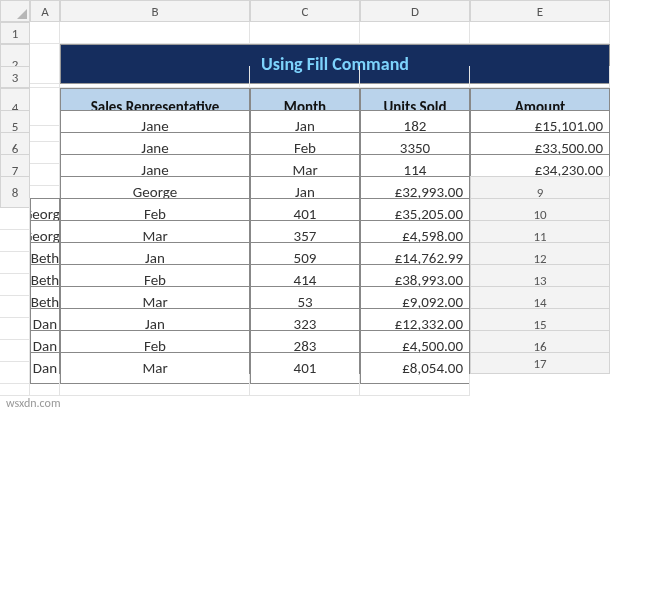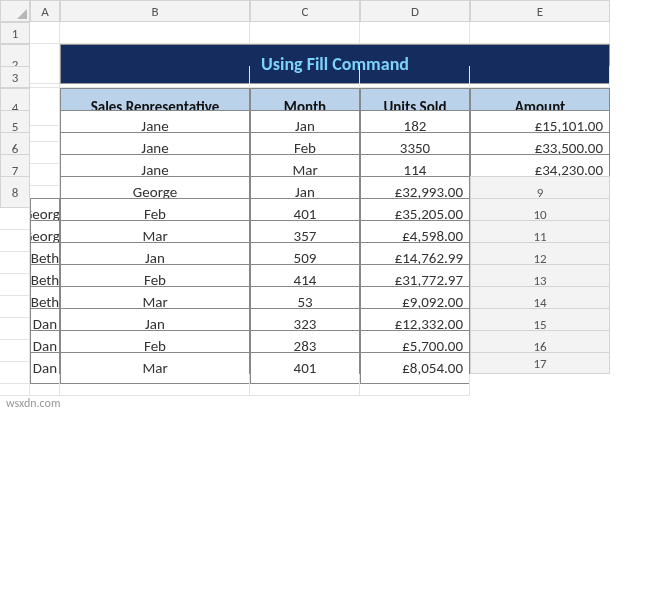--- a/index.html
+++ b/index.html
@@ -160,42 +160,42 @@
   <div class="cell data-cell" style="height:32px">Beth</div>
   <div class="cell data-cell" style="height:32px">Jan</div>
   <div class="cell data-cell" style="height:32px">509</div>
   <div class="cell data-cell right" style="height:32px">£14,762.99</div>
 
   <div class="rowhdr" style="height:32px">12</div>
   <div class="empty" style="height:32px"></div>
   <div class="cell data-cell" style="height:32px">Beth</div>
   <div class="cell data-cell" style="height:32px">Feb</div>
   <div class="cell data-cell" style="height:32px">414</div>
-  <div class="cell data-cell right" style="height:32px">£31,772.97</div>
+  <div class="cell data-cell right" style="height:32px">£38,993.00</div>
 
   <div class="rowhdr" style="height:32px">13</div>
   <div class="empty" style="height:32px"></div>
   <div class="cell data-cell" style="height:32px">Beth</div>
   <div class="cell data-cell" style="height:32px">Mar</div>
   <div class="cell data-cell" style="height:32px">53</div>
   <div class="cell data-cell right" style="height:32px">£9,092.00</div>
 
   <div class="rowhdr" style="height:32px">14</div>
   <div class="empty" style="height:32px"></div>
   <div class="cell data-cell" style="height:32px">Dan</div>
   <div class="cell data-cell" style="height:32px">Jan</div>
   <div class="cell data-cell" style="height:32px">323</div>
   <div class="cell data-cell right" style="height:32px">£12,332.00</div>
 
   <div class="rowhdr" style="height:32px">15</div>
   <div class="empty" style="height:32px"></div>
   <div class="cell data-cell" style="height:32px">Dan</div>
   <div class="cell data-cell" style="height:32px">Feb</div>
   <div class="cell data-cell" style="height:32px">283</div>
-  <div class="cell data-cell right" style="height:32px">£5,700.00</div>
+  <div class="cell data-cell right" style="height:32px">£4,500.00</div>
 
   <div class="rowhdr" style="height:32px">16</div>
   <div class="empty" style="height:32px"></div>
   <div class="cell data-cell" style="height:32px">Dan</div>
   <div class="cell data-cell" style="height:32px">Mar</div>
   <div class="cell data-cell" style="height:32px">401</div>
   <div class="cell data-cell right" style="height:32px">£8,054.00</div>
 
   <div class="rowhdr">17</div>
   <div class="empty"></div>

